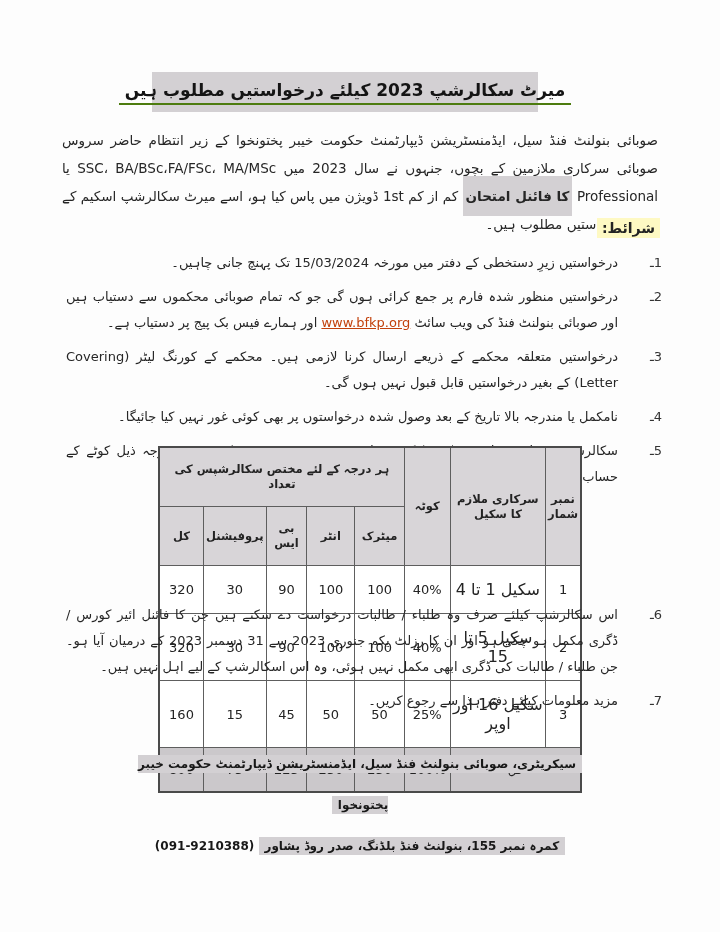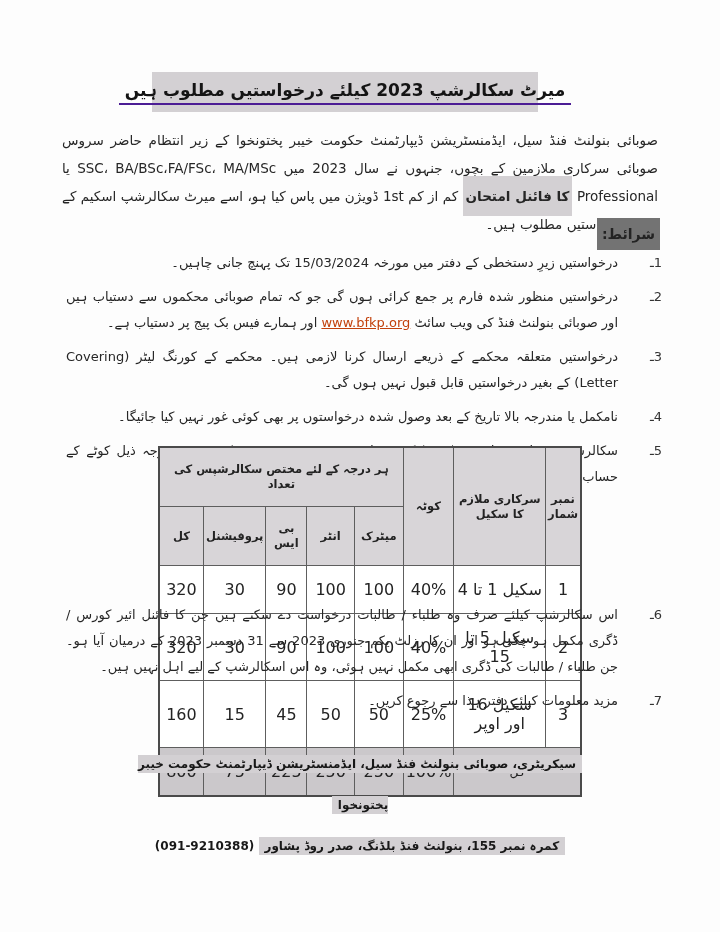--- a/index.html
+++ b/index.html
@@ -9,53 +9,53 @@
     position:relative; width:720px; height:932px; margin:0 auto;
     background:#fdfdfd; overflow:hidden; direction:rtl;
   }
   
   .title-bar {
     position:absolute; left:152px; top:72px; width:386px; height:40px;
     background:#d3d0d3; display:flex; align-items:center; justify-content:center;
   }
   .title-text {
     font-size:17px; font-weight:bold; color:#141414;
-    border-bottom:2px solid #4c1d95; padding:0 6px 3px 6px; white-space:nowrap;
+    border-bottom:2px solid #4d7c0f; padding:0 6px 3px 6px; white-space:nowrap;
   }
   
   .intro {
     position:absolute; left:62px; right:62px; top:126px;
     font-size:13.5px; line-height:28px; text-align:justify; color:#262626;
   }
   .hl { background:#d3d0d3; font-weight:bold; padding:12px 3px; }
   
   .terms-label {
     position:absolute; right:60px; top:218px;
-    background:#737373; font-weight:bold; font-size:14px; padding:8px 5px;
+    background:#fef9c3; font-weight:bold; font-size:14px; padding:2px 5px;
   }
   
   .items { position:absolute; left:62px; right:58px; }
   .items-top { top:250px; }
   .items-bottom { top:602px; }
   .item { display:flex; direction:rtl; line-height:26px; font-size:13px; margin-bottom:8px; color:#262626; }
   .item .num { flex:0 0 44px; font-size:13px; color:#333; }
   .item .txt { flex:1; text-align:justify; padding-left:4px; }
   .link { color:#c2410c; text-decoration:underline; direction:ltr; unicode-bidi:embed; cursor:pointer; }
   .ltr { direction:ltr; unicode-bidi:embed; }
   
   .table-wrap { position:absolute; left:158px; top:446px; width:424px; }
   table.quota {
     width:100%; border-collapse:collapse; direction:rtl;
     font-size:12.5px; border:2px solid #4a4a4a; background:#fff;
   }
   table.quota th, table.quota td {
     border:1px solid #5e5e5e; text-align:center; vertical-align:middle; padding:14px 2px;
   }
   table.quota th { background:#d8d5d8; font-weight:bold; font-size:11.5px; line-height:15px; }
-  table.quota td.num-cell { direction:ltr; font-size:16px; height:27px;margin-top:9px; }
+  table.quota td.num-cell { direction:ltr; font-size:13px; height:27px;margin-top:9px; }
   table.quota td.scale-cell { font-size:16px; }
   table.quota tr.total-row td { background:#cbc8cb; font-weight:normal; }
   .col-sno { width:8%; } .col-scale { width:24%; } .col-quota { width:11%; }
   .col-matric { width:12%; } .col-inter { width:12%; } .col-bs { width:10%; }
   .col-prof { width:12%; } .col-total { width:11%; }
   
   .footer {
     position:absolute; left:122px; width:476px; top:744px;
     text-align:center; font-weight:bold; font-size:12px; line-height:41px; color:#181818;
   }

